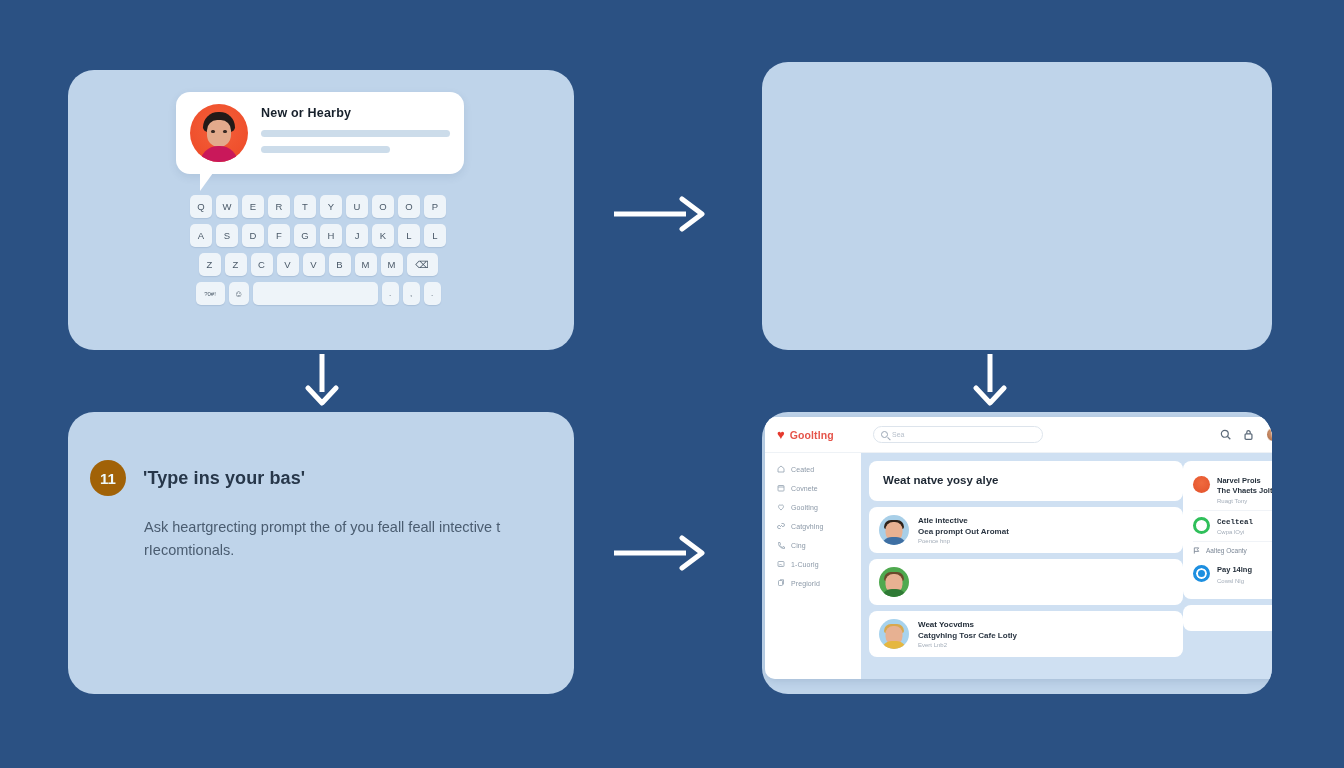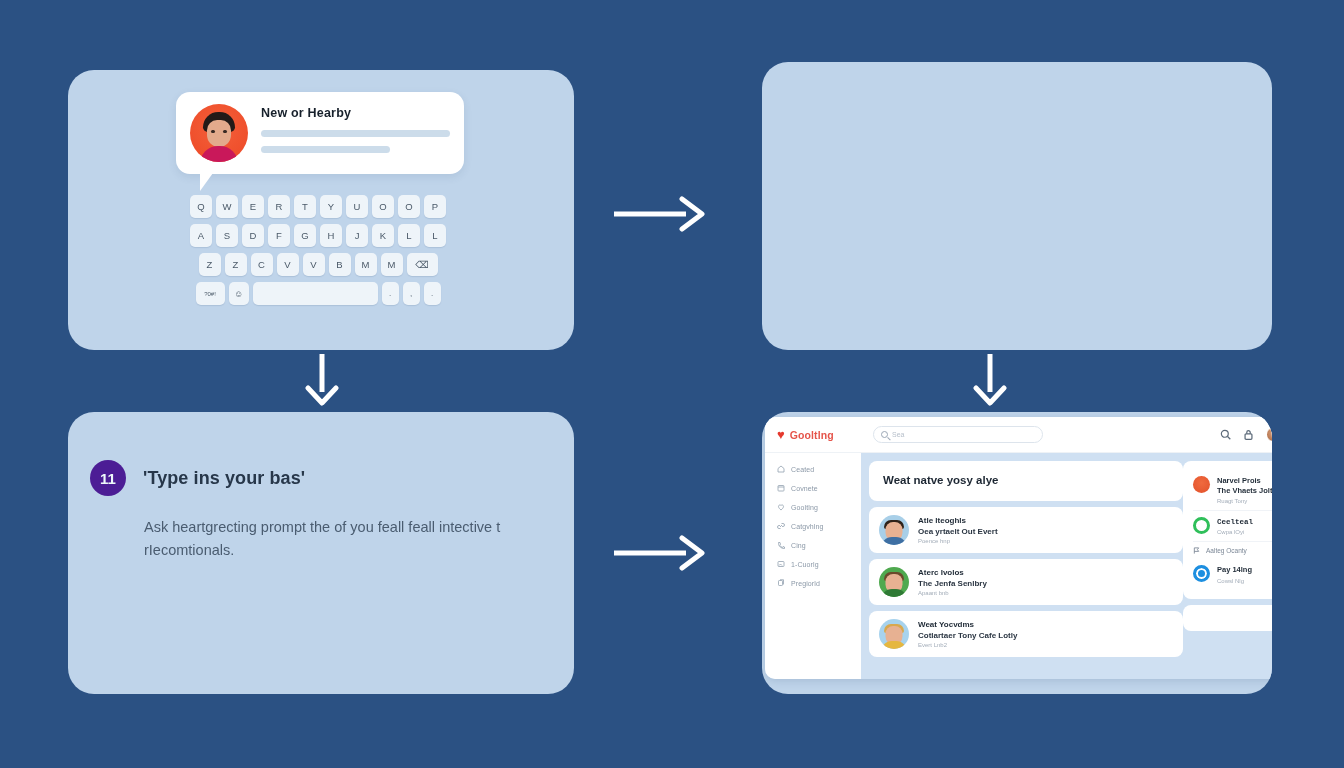--- a/index.html
+++ b/index.html
@@ -93,21 +93,21 @@
   .row3 { padding: 0 2px; }
 
   
   #panel-empty { left: 762px; top: 62px; width: 510px; height: 288px; }
 
   
   #panel-text { left: 68px; top: 412px; width: 506px; height: 282px; }
   .step-head { position: absolute; left: 22px; top: 48px; display: flex; align-items: center; gap: 17px; }
   .step-badge {
     width: 36px; height: 36px; border-radius: 50%;
-    background: #4c1d95;
+    background: #a16207;
     color: #eef9fa;
     display: flex; align-items: center; justify-content: center;
     font-size: 15px; font-weight: bold;
   }
   .step-title {
     font-size: 18px; font-weight: bold; color: #27374a; letter-spacing: .1px;
   }
   .step-body {
     position: absolute; left: 76px; top: 104px; width: 390px;
     font-size: 14.5px; line-height: 1.62; color: #4a5c70;
@@ -413,48 +413,43 @@
               <div class="content-head-title">Weat natve yosy alye</div>
             </div>
 
             <div class="feed-card">
               <div class="fc-avatar av-blue">
                 <div class="fc-hair" style="background:#2e2219;"></div>
                 <div class="fc-face"></div>
                 <div class="fc-body" style="background:#3e6fa3;"></div>
               </div>
               <div class="fc-text">
-                <div class="fc-name">Atle lteoghls</div>
-                <div class="fc-sub">Oea yrtaelt Out Evert</div>
+                <div class="fc-name">Atle intective</div>
+                <div class="fc-sub">Oea prompt Out Aromat</div>
                 <div class="fc-meta">Poence hnp</div>
               </div>
             </div>
 
             <div class="feed-card">
               <div class="fc-avatar av-green">
                 <div class="fc-hair" style="background:#6b4a2c;"></div>
                 <div class="fc-face"></div>
                 <div class="fc-body" style="background:#2f7a35;"></div>
               </div>
-              <div class="fc-text">
-                <div class="fc-name">Aterc Ivolos</div>
-                <div class="fc-sub">The Jenfa Senlbry</div>
-                <div class="fc-meta">Apaant bnb</div>
-              </div>
             </div>
 
             <div class="feed-card">
               <div class="fc-avatar av-lblue">
                 <div class="fc-hair" style="background:#d8a84e;"></div>
                 <div class="fc-face"></div>
                 <div class="fc-body" style="background:#e5b740;"></div>
               </div>
               <div class="fc-text">
                 <div class="fc-name">Weat Yocvdms</div>
-                <div class="fc-sub">Cotlartaer Tony Cafe Lotly</div>
+                <div class="fc-sub">Catgvhlng Tosr Cafe Lotly</div>
                 <div class="fc-meta">Evert Lnb2</div>
               </div>
             </div>
           </div>
 
           <div class="col-right">
             <div class="right-card">
 
               <div class="rc-row" style="border-top:none;">
                 <span class="rc-dot orange"></span>

